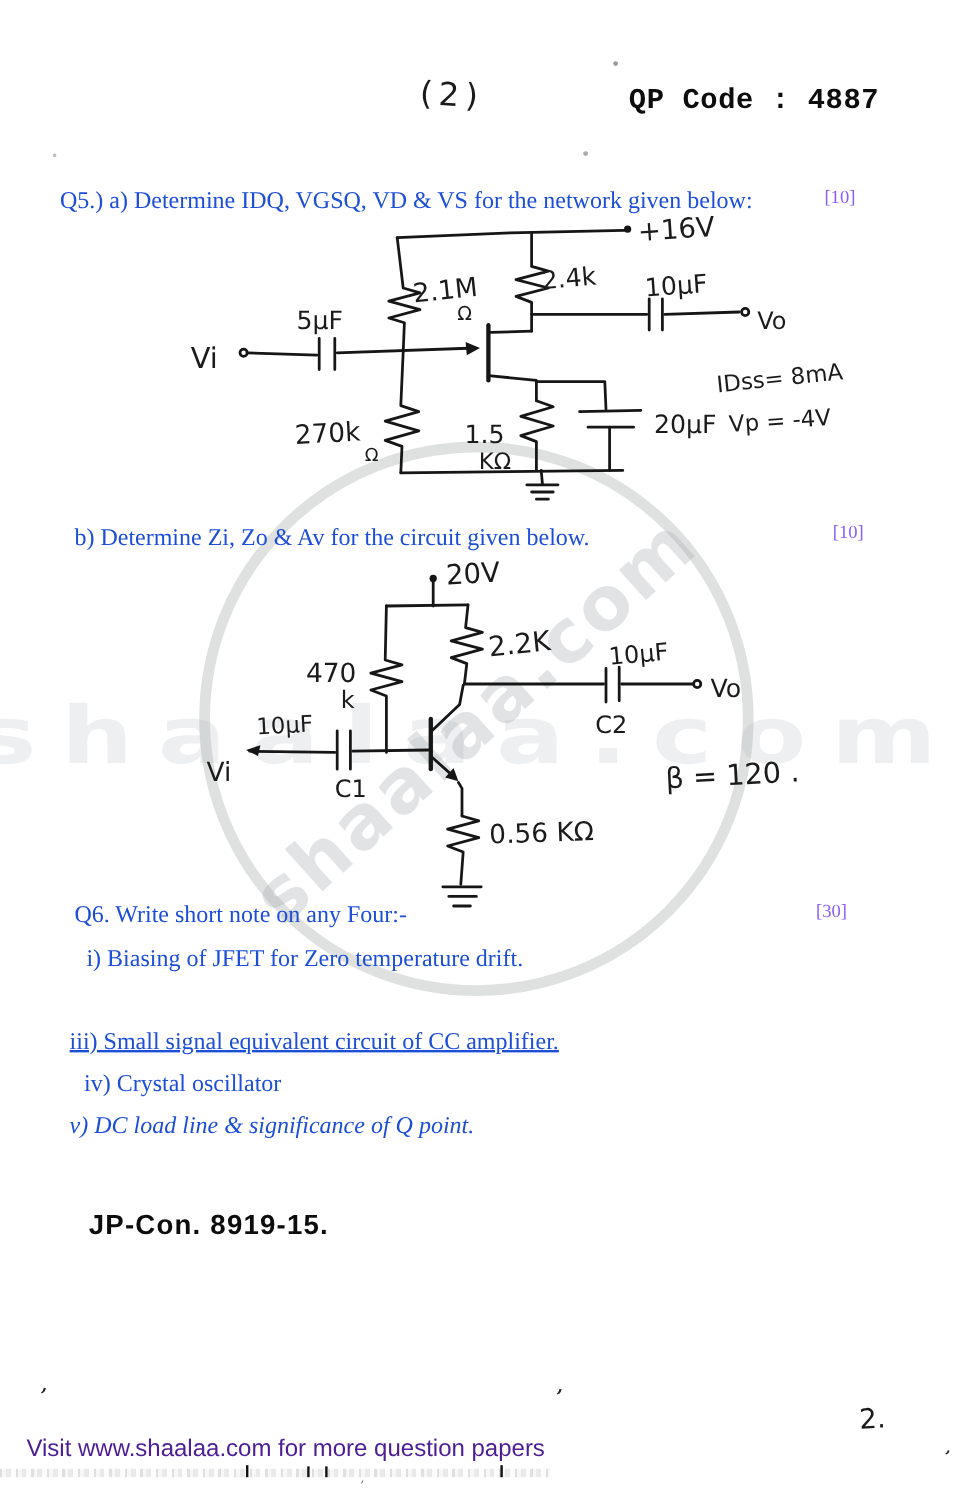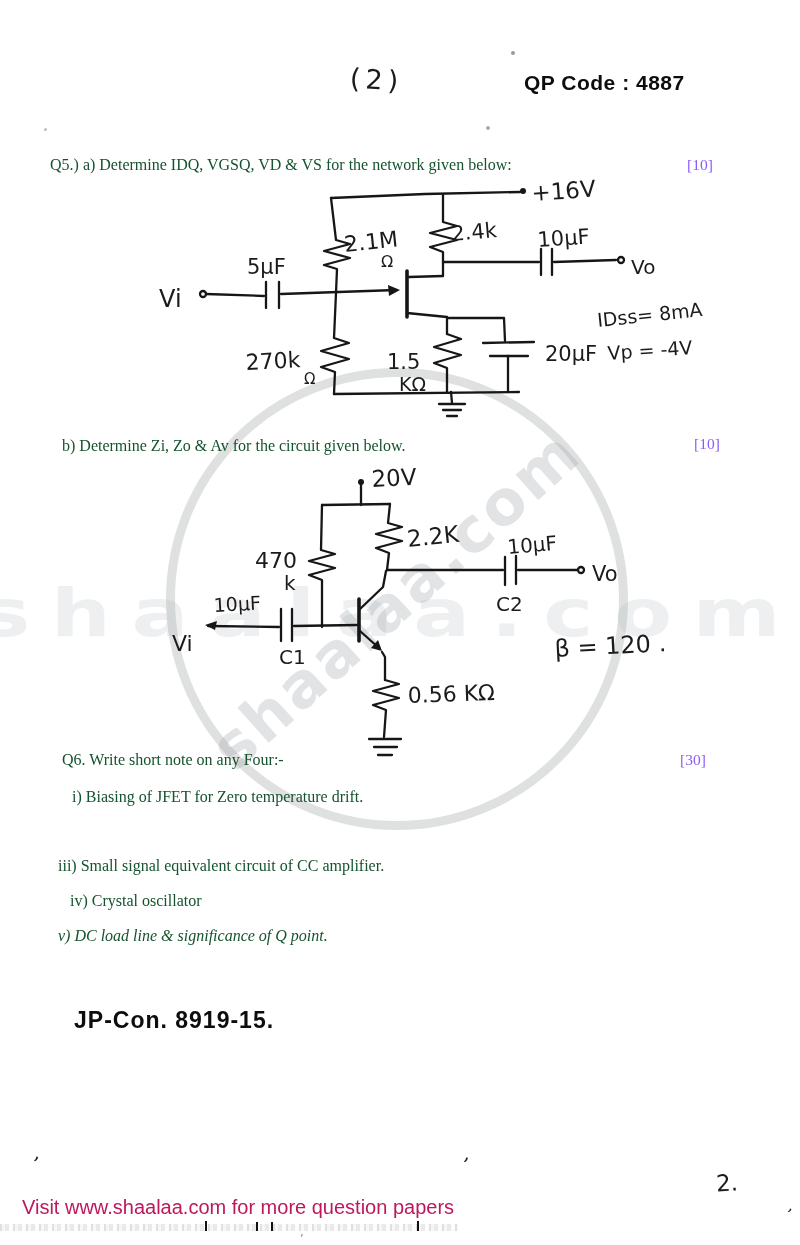--- a/index.html
+++ b/index.html
@@ -1,27 +1,27 @@
 <!DOCTYPE html>
 <html><head>
 <meta charset="utf-8">
 <style>
   html,body{margin:0;padding:0;background:#ffffff;}
   .page{position:relative;width:800px;height:1245px;background:#ffffff;overflow:hidden;
         font-family:"Liberation Serif",serif;color:#1f1f1f;}
   .abs{position:absolute;}
   
-  .print{font-family:"Liberation Serif",serif;font-size:16px;color:#14532d;white-space:nowrap;}
+  .print{font-family:"Liberation Serif",serif;font-size:20px;color:#1d4ed8;white-space:nowrap;}
   .marks{font-family:Liberation Serif, serif;font-size:15.5px;color:#8b5cf6;}
   
   .boldhead{font-family:"Liberation Sans",sans-serif;font-weight:bold;color:#0d0d0d;white-space:nowrap;}
   
   .hw{font-family:"DejaVu Sans",sans-serif;color:#1b1b1b;white-space:nowrap;}
   
-  .webfooter{font-family:"Liberation Sans",sans-serif;font-size:20px;color:#be185d;white-space:nowrap;}
+  .webfooter{font-family:"Liberation Sans",sans-serif;font-size:20px;color:#4c1d95;white-space:nowrap;}
   
   .wm-circle{position:absolute;left:166px;top:368px;width:462px;height:462px;border-radius:50%;
              border:9px solid rgba(178,180,182,0.42);box-sizing:border-box;}
   .wm-diag{position:absolute;left:140px;top:558px;width:512px;height:84px;line-height:84px;
            text-align:center;font-family:"DejaVu Sans",sans-serif;font-weight:bold;font-size:62px;
            letter-spacing:3px;color:rgba(168,172,176,0.34);
            transform:rotate(-42deg);transform-origin:50% 50%;}
   .wm-band{position:absolute;left:-20px;top:578px;width:860px;height:72px;overflow:hidden;
            font-family:"DejaVu Sans",sans-serif;font-weight:bold;font-size:66px;line-height:72px;
            letter-spacing:16px;color:rgba(110,122,134,0.12);transform:scaleX(1.28);transform-origin:0 0;
@@ -42,32 +42,32 @@
 </head>
 <body>
 
 <div class="page">
 
   <div class="wm-band">shaalaa.com</div>
   <div class="wm-circle"></div>
   <div class="wm-diag">shaalaa.com</div>
 
   <div class="abs hw" style="left:350px;top:64px;font-size:27px;letter-spacing:5px;transform:rotate(3deg);">(2)</div>
-  <div class="abs boldhead" style="left:524px;top:71px;font-size:21px;letter-spacing:0.5px;">QP Code : 4887</div>
+  <div class="abs boldhead" style="left:524px;top:71px;font-size:24px;letter-spacing:0.5px;font-family:Liberation Mono, monospace;">QP Code : 4887</div>
 
   <div class="abs print" style="left:50px;top:156px;">Q5.) a) Determine IDQ, VGSQ, VD &amp; VS for the network given below:</div>
   <div class="abs marks" style="left:687px;top:156px;">[10]</div>
 
   <div class="abs print" style="left:62px;top:437px;">b) Determine Zi, Zo &amp; Av for the circuit given below.</div>
   <div class="abs marks" style="left:694px;top:435px;">[10]</div>
 
   <div class="abs print" style="left:62px;top:751px;">Q6. Write short note on any Four:-</div>
   <div class="abs marks" style="left:680px;top:751px;">[30]</div>
   <div class="abs print" style="left:58px;top:788px;margin-left:14px;">i) Biasing of JFET for Zero temperature drift.</div>
-  <div class="abs print" style="left:58px;top:857px;">iii) Small signal equivalent circuit of CC amplifier.</div>
+  <div class="abs print" style="left:58px;top:857px;text-decoration:underline;">iii) Small signal equivalent circuit of CC amplifier.</div>
   <div class="abs print" style="left:70px;top:892px;text-align:right;">iv) Crystal oscillator</div>
   <div class="abs print" style="left:58px;top:927px;font-style:italic;">v) DC load line &amp; significance of Q point.</div>
 
   <div class="abs boldhead" style="left:74px;top:1007px;font-size:23px;letter-spacing:1px;">JP-Con. 8919-15.</div>
 
   <svg width="800" height="1245" viewBox="0 0 800 1245">
 
     <g>
 
       <path d="M331,198 L425,194 L520,192"></path>

